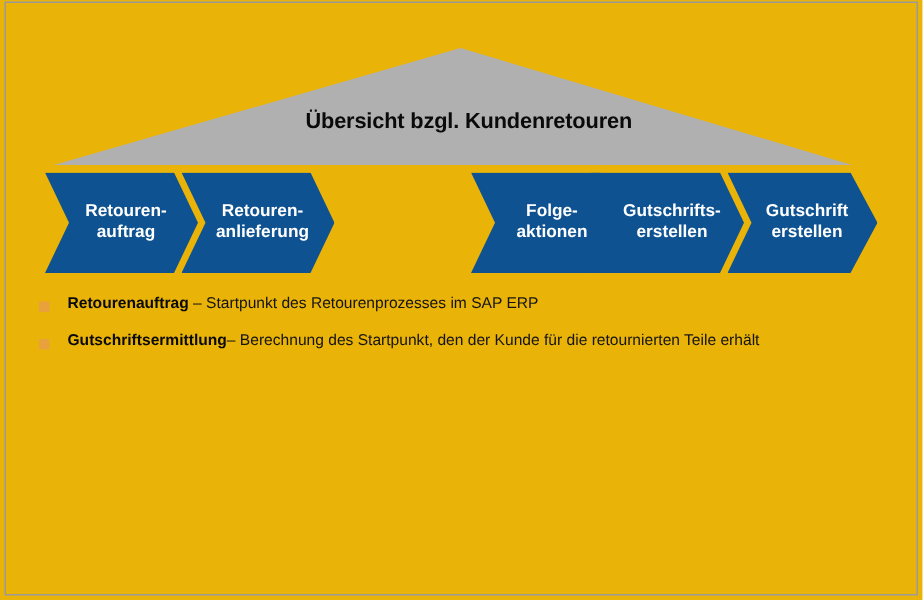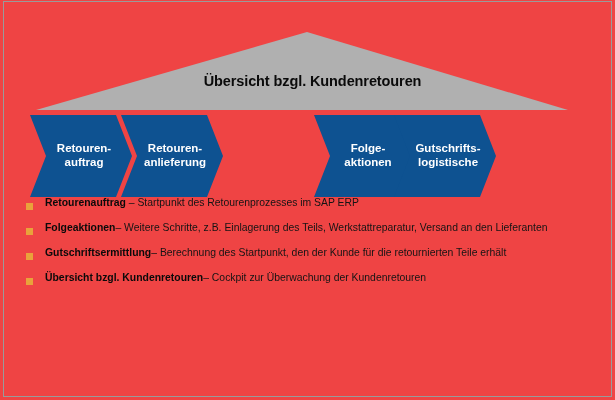--- a/index.html
+++ b/index.html
@@ -9,21 +9,21 @@
     background: #ffffff;
   }
   body {
     font-family: "Liberation Sans", sans-serif;
   }
 
   #slide {
     position: relative;
     width: 615px;
     height: 400px;
-    background: #ef4444;
+    background: #eab308;
     box-sizing: border-box;
     overflow: hidden;
   }
 
   
   .frame {
     position: absolute;
     left: 3px;
     top: 1px;
     width: 609px;
@@ -66,21 +66,21 @@
   .chev-band {
     position: absolute;
     left: 0;
     top: 115px;
     width: 615px;
     height: 67px;
   }
   .chev {
     position: absolute;
     top: 0;
-    height: 82px;
+    height: 67px;
     background: #0e5291;
     display: flex;
     align-items: center;
     justify-content: center;
     box-sizing: border-box;
     color: #ffffff;
     font-size: 11.5px;
     font-weight: bold;
     line-height: 1.18;
     text-align: center;
@@ -107,21 +107,21 @@
   
   .bullets {
     position: absolute;
     left: 26px;
     top: 195px;
     width: 568px;
   }
   .bullet-row {
     position: relative;
     display: flex;
-    align-items: flex-end;
+    align-items: center;
     margin-bottom: 10px;
   }
   .bullet-mark {
     flex: 0 0 auto;
     width: 7px;
     height: 7px;
     background: #e9a23b;
     margin-top: 4px;
     margin-right: 12px;
   }
@@ -163,46 +163,42 @@
     </div>
 
 
     <div class="chev mid" style="left:314px;width:102px;">
       <span class="chev-label">Folge-
 aktionen</span>
     </div>
 
     <div class="chev mid" style="left:394px;width:102px;">
       <span class="chev-label">Gutschrifts-
-logistische</span>
-    </div>
-
+erstellen</span>
+    </div>
+
+    <div class="chev last" style="left:485px;width:100px;">
+      <span class="chev-label">Gutschrift
+erstellen</span>
+    </div>
 
   </div>
 
   <div class="bullets">
 
     <div class="bullet-row">
       <span class="bullet-mark"></span>
       <span class="bullet-text"><span class="bullet-term">Retourenauftrag</span><span> – Startpunkt des Retourenprozesses  im SAP ERP</span></span>
     </div>
 
 
 
-    <div class="bullet-row">
-      <span class="bullet-mark"></span>
-      <span class="bullet-text"><span class="bullet-term">Folgeaktionen</span><span>– Weitere Schritte, z.B. Einlagerung des Teils, Werkstattreparatur, Versand an den Lieferanten</span></span>
-    </div>
 
     <div class="bullet-row">
       <span class="bullet-mark"></span>
       <span class="bullet-text"><span class="bullet-term">Gutschriftsermittlung</span><span>–  Berechnung des Startpunkt, den der Kunde für die retournierten Teile erhält</span></span>
     </div>
 
 
-    <div class="bullet-row">
-      <span class="bullet-mark"></span>
-      <span class="bullet-text"><span class="bullet-term">Übersicht bzgl. Kundenretouren</span><span>– Cockpit zur Überwachung der Kundenretouren</span></span>
-    </div>
 
   </div>
 
 </div>
 
 </body></html>

